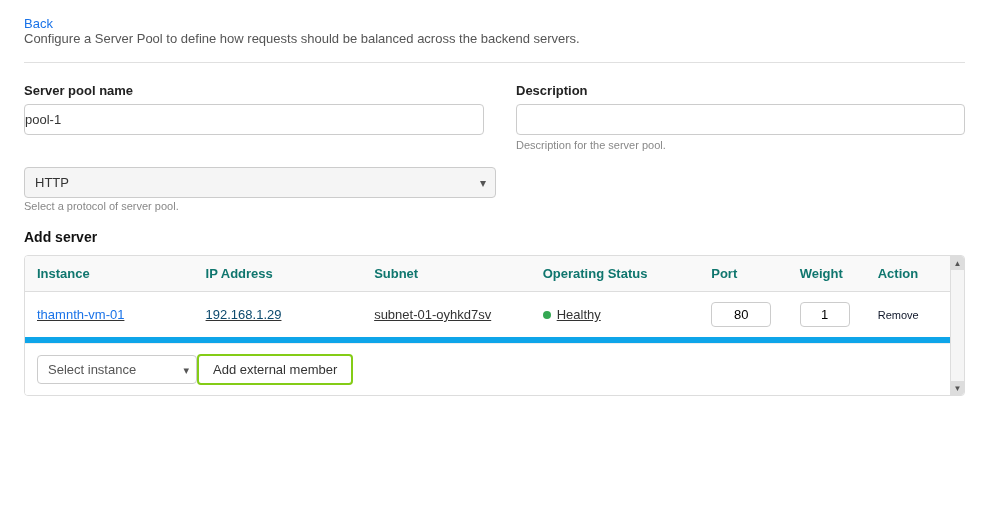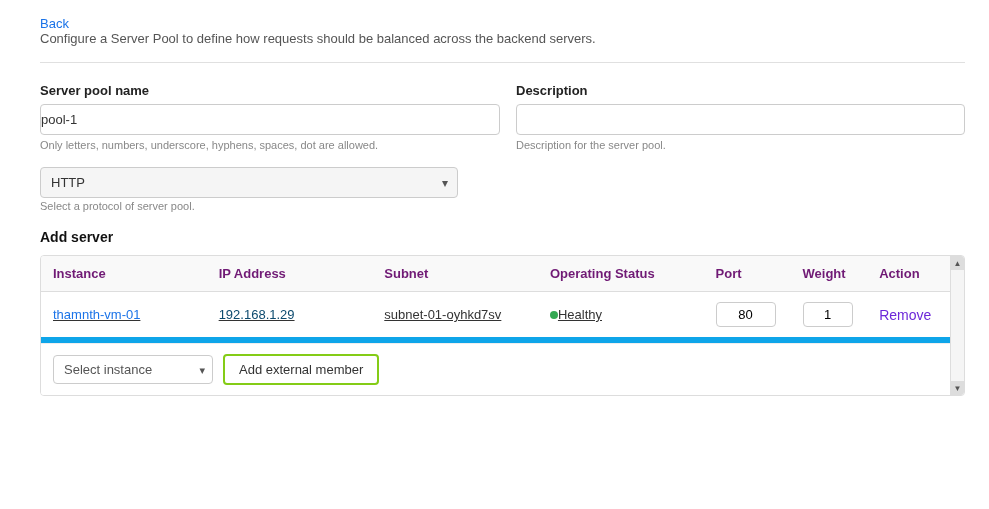--- a/index.html
+++ b/index.html
@@ -6,21 +6,20 @@
     body {
       font-family: Arial, sans-serif;
       font-size: 13px;
       color: #333;
       background: #fff;
       width: 989px;
       min-height: 509px;
     }
     .page-wrapper {
       padding: 16px 24px;
-      margin-left: 16px;
     }
     .back-link {
       color: #1a73e8;
       text-decoration: none;
       font-size: 13px;
       cursor: pointer;
     }
     h1 {
       font-size: 22px;
       font-weight: 600;
@@ -32,21 +31,21 @@
       color: #555;
       margin-bottom: 16px;
     }
     hr {
       border: none;
       border-top: 1px solid #e0e0e0;
       margin-bottom: 20px;
     }
     .form-row {
       display: flex;
-      gap: 16px;
+      gap: 32px;
       margin-bottom: 16px;
     }
     .form-group {
       display: flex;
       flex-direction: column;
     }
     .form-group.left {
       width: 460px;
     }
     .form-group.right {
@@ -76,21 +75,21 @@
       margin-bottom: 16px;
     }
     .protocol-label {
       font-size: 13px;
       font-weight: 600;
       color: #222;
       margin-bottom: 6px;
     }
     .select-wrapper {
       position: relative;
-      width: 418px;
+      width: 472px;
     }
     .form-select {
       width: 100%;
       border: 1px solid #ccc;
       border-radius: 4px;
       padding: 7px 30px 7px 10px;
       font-size: 13px;
       color: #333;
       background: #f5f5f5;
       appearance: none;
@@ -147,21 +146,21 @@
     }
     thead tr {
       background: #f9f9f9;
       border-bottom: 1px solid #ddd;
     }
     th {
       padding: 10px 12px;
       text-align: left;
       font-size: 13px;
       font-weight: 600;
-      color: #701a75;
+      color: #0f766e;
     }
     td {
       padding: 10px 12px;
       font-size: 13px;
       color: #333;
       border-bottom: 6px solid #0ea5e9;
       text-decoration: underline;
     }
     .instance-link {
       color: #1a73e8;
@@ -169,20 +168,21 @@
       cursor: pointer;
     }
     .ip-link {
       color: #0c4a6e;
       text-decoration: none;
       cursor: pointer;
     }
     .status-badge {
       display: flex;
       align-items: center;
+      gap: 6px;
     }
     .status-dot {
       width: 8px;
       height: 8px;
       border-radius: 50%;
       background: #34a853;
     }
     .port-input {
       border: 1px solid #ccc;
       border-radius: 4px;
@@ -193,30 +193,29 @@
     }
     .weight-input {
       border: 1px solid #ccc;
       border-radius: 4px;
       padding: 4px 8px;
       font-size: 13px;
       width: 50px;
       text-align: center;
     }
     .remove-btn {
-      color: #6d28d9;
+      color: #0f172a;
       background: none;
       border: none;
       cursor: pointer;
-      font-size: 14px;
+      font-size: 11px;
     }
     .action-row {
       display: flex;
       align-items: center;
-      gap: 10px;
       padding: 10px 12px;
       background: #fff;
       border-top: 1px solid #eee;
     }
     .select-instance-wrapper {
       position: relative;
       display: flex;
       align-items: center;
     }
     .select-instance {
@@ -267,21 +266,20 @@
   
   <p class="subtitle">Configure a Server Pool to define how requests should be balanced across the backend servers.</p>
 
   <hr>
 
   
   <div class="form-row">
     <div class="form-group left">
       <label class="form-label">Server pool name</label>
       <input class="form-input" type="text" value="pool-1" style="">
-      <span class="hint-text">Only letters, numbers, underscore, hyphens, spaces, dot are allowed.</span>
     </div>
     <div class="form-group right">
       <label class="form-label">Description</label>
       <input class="form-input" type="text" style="">
       <span class="hint-text">Description for the server pool.</span>
     </div>
   </div>
 
   
   <div class="protocol-section">

